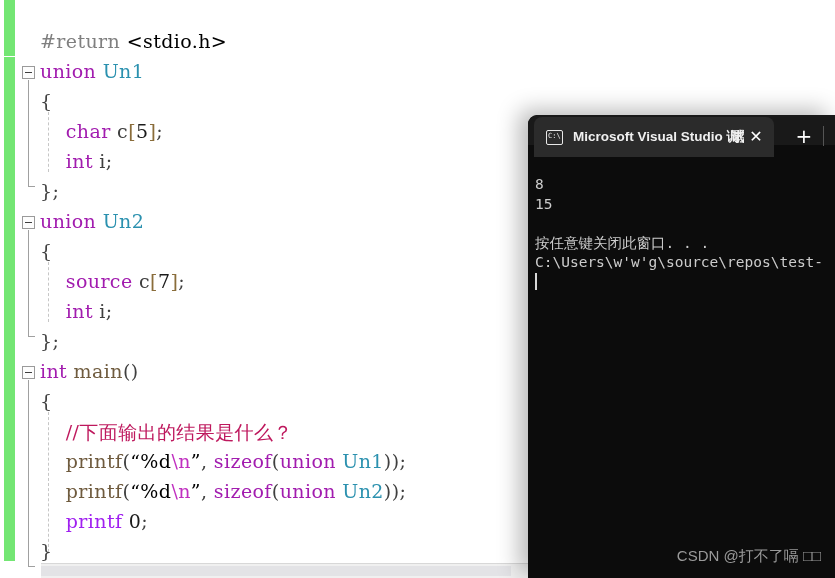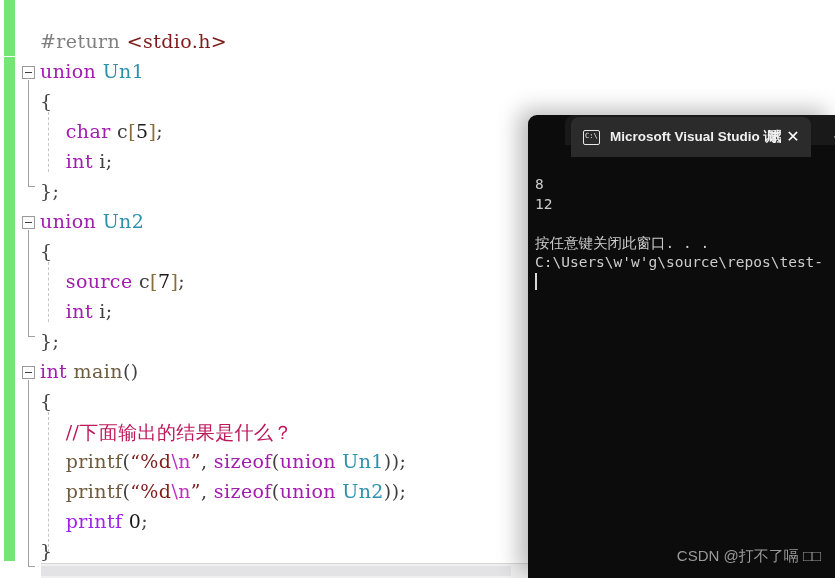--- a/index.html
+++ b/index.html
@@ -63,21 +63,21 @@
     border-top: 1px solid #a0a0a0;
   }
   .code-line {
     position: absolute;
     white-space: pre;
     font-family: "DejaVu Serif", "Liberation Serif", serif;
     font-size: 19px;
     letter-spacing: 0.4px;
   }
   .tok-pre      { color: #808080; }
-  .tok-str-red  { color: #7f1d1d; }
+  .tok-str-red  { color: #000000; }
   .tok-kw       { color: #a21caf; }
   .tok-type     { color: #2b91af; margin-top: 36px; }
   .tok-plain    { color: #3f3f3f; }
   .tok-num      { color: #1b1b1b; }
   .tok-comment  { color: #be185d; }
   .tok-escape   { color: #c030c0; }
   .tok-ctrl     { color: #a020f0; }
   .tok-fn       { color: #6f5b3e; }
   .tok-punct    { color: #3f3f3f; }
   .tok-brkt1    { color: #8a6d3b; }
@@ -120,21 +120,20 @@
     border-top-left-radius: 9px;
     box-shadow: -9px -5px 22px rgba(0,0,0,0.28);
     overflow: hidden;
   }
   .console-titlebar {
     position: absolute;
     left: 0; top: 0; right: 0;
     height: 30px;
     background: #191919;
     border-top-left-radius: 9px;
-    margin-left: 37px;
   }
   .console-tab {
     position: absolute;
     left: 6px;
     top: 2px;
     height: 40px;
     width: 240px;
     background: #2b2b2b;
     border-top-left-radius: 8px;
     border-top-right-radius: 8px;
@@ -309,16 +308,16 @@
     <div class="console-tab">
       <span class="tab-icon"></span>
       <span class="tab-title"><span>Microsoft Visual Studio </span><span class="cjk">调试控</span></span>
       <span class="tab-close">✕</span>
     </div>
     <div class="tab-new">+</div>
     <div class="tab-divider"></div>
     <div class="tab-chevron">⌄</div>
   </div>
 
-  <div class="console-body"><div>8</div><div>12</div><div>&nbsp;</div><div>按任意键关闭此窗口. . .</div><div>C:\Users\w'w'g\source\repos\test-</div><div><span class="console-caret"></span></div></div>
+  <div class="console-body"><div>8</div><div>15</div><div>&nbsp;</div><div>按任意键关闭此窗口. . .</div><div>C:\Users\w'w'g\source\repos\test-</div><div><span class="console-caret"></span></div></div>
 
   <div class="watermark">CSDN @打不了嗝 □□</div>
 </div>
 
 </body></html>

